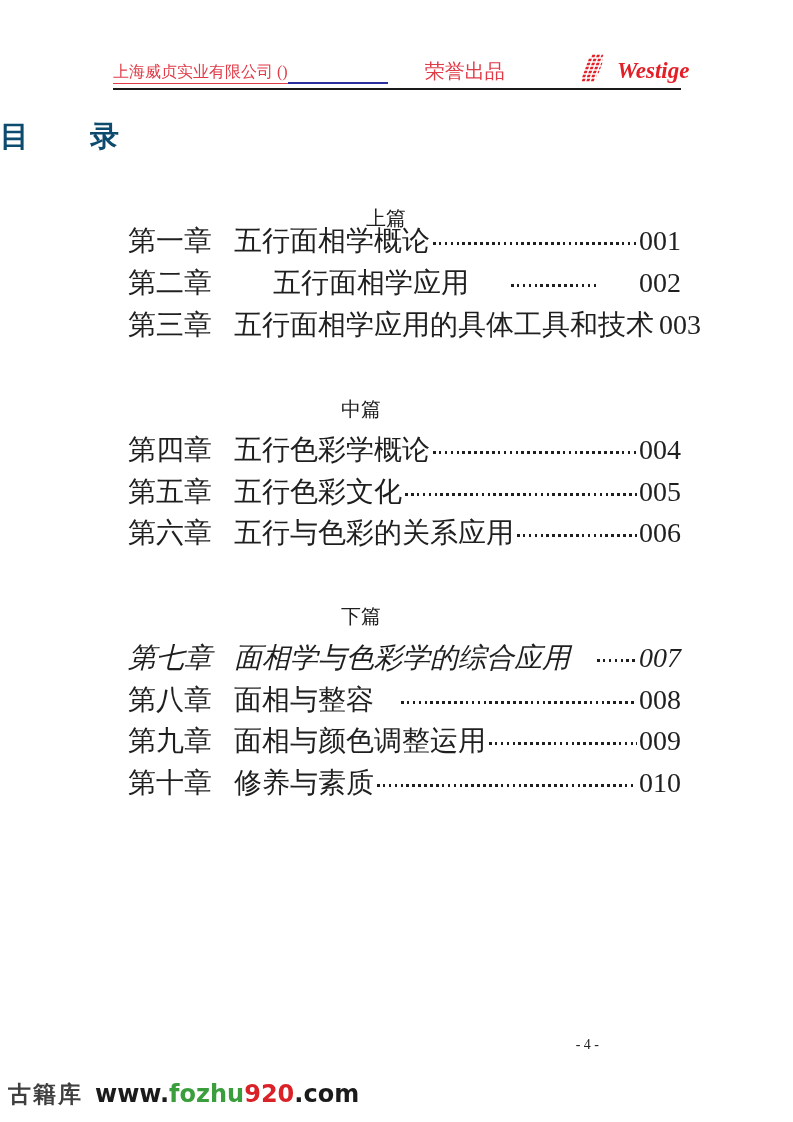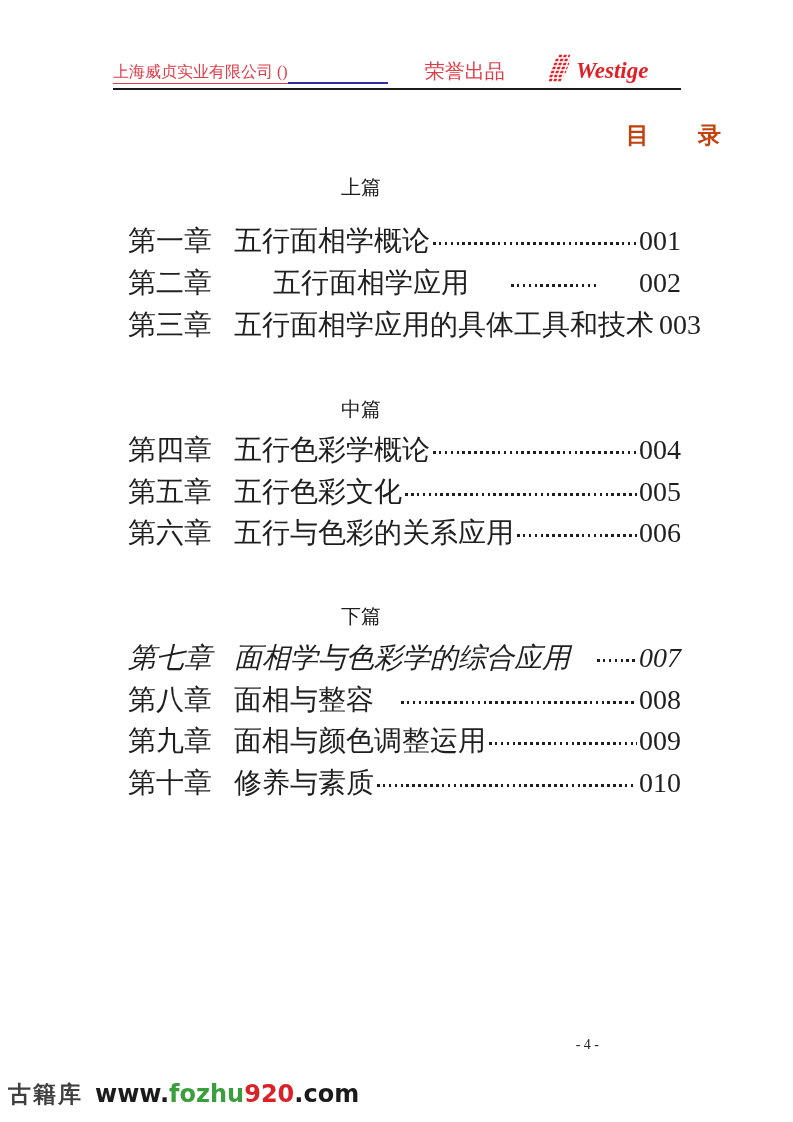--- a/index.html
+++ b/index.html
@@ -15,41 +15,41 @@
   
   .header{position:absolute;left:113px;top:62px;width:568px;display:flex;align-items:flex-end;}
   .company{
     color:var(--header-red,#e03b47);
     font-size:16px;line-height:19px;white-space:nowrap;
     padding-bottom:2px;border-bottom:1px solid currentColor;
   }
   .blank-field{width:100px;height:0;border-bottom:2px solid var(--field-line-blue,#2c2f9e);margin-bottom:0px;}
   .honor{color:var(--header-red,#e03b47);font-size:20px;line-height:19px;margin-left:37px;padding-bottom:3px;white-space:nowrap;}
   .header-rule{position:absolute;left:113px;top:88px;width:568px;border-top:2px solid var(--rule-black,#1a1a1a);}
-  .logo{position:absolute;left:545px;top:52px;display:flex;align-items:center;}
+  .logo{position:absolute;left:578px;top:52px;display:flex;align-items:center;gap:8px;}
   .logo-text{
     color:var(--logo-red,#e21f26);
     font-family:"Liberation Serif","DejaVu Serif",serif;
     font-style:italic;font-weight:bold;font-size:23px;line-height:30px;
     margin-left:1px;letter-spacing:0px;white-space:nowrap;
   }
 
   
   .doc-title{
     position:absolute;left:0;top:119px;width:100%;
-    text-align:right;font-size:23px;line-height:34px;font-weight:bold;
-    letter-spacing:1px;color:#c2410c;
+    text-align:left;font-size:29px;line-height:34px;font-weight:bold;
+    letter-spacing:1px;color:#0c4a6e;
   }
 
   
   .section-heading{
     position:absolute;left:0;width:100%;text-align:center;
     font-size:20px;line-height:21px;color:var(--body-text,#1f1f1f);
   }
-  .sh1{top:177px;} .sh2{top:399px;} .sh3{top:606px;}
+  .sh1{top:208px;padding-left:25px;} .sh2{top:399px;} .sh3{top:606px;}
 
   .toc-area{position:absolute;left:128px;top:0;width:553px;height:100%;}
   .toc-row{
     position:absolute;left:0;width:100%;
     display:flex;align-items:flex-end;
     font-size:28px;line-height:21px;white-space:nowrap;
   }
   .r1{top:230px;} .r2{top:272px;gap:39px;} .r3{top:314px;}
   .r4{top:439px;} .r5{top:481px;} .r6{top:522px;}
   .r7{top:647px;font-style:italic;} .r8{top:689px;} .r9{top:730px;} .r10{top:772px;}

